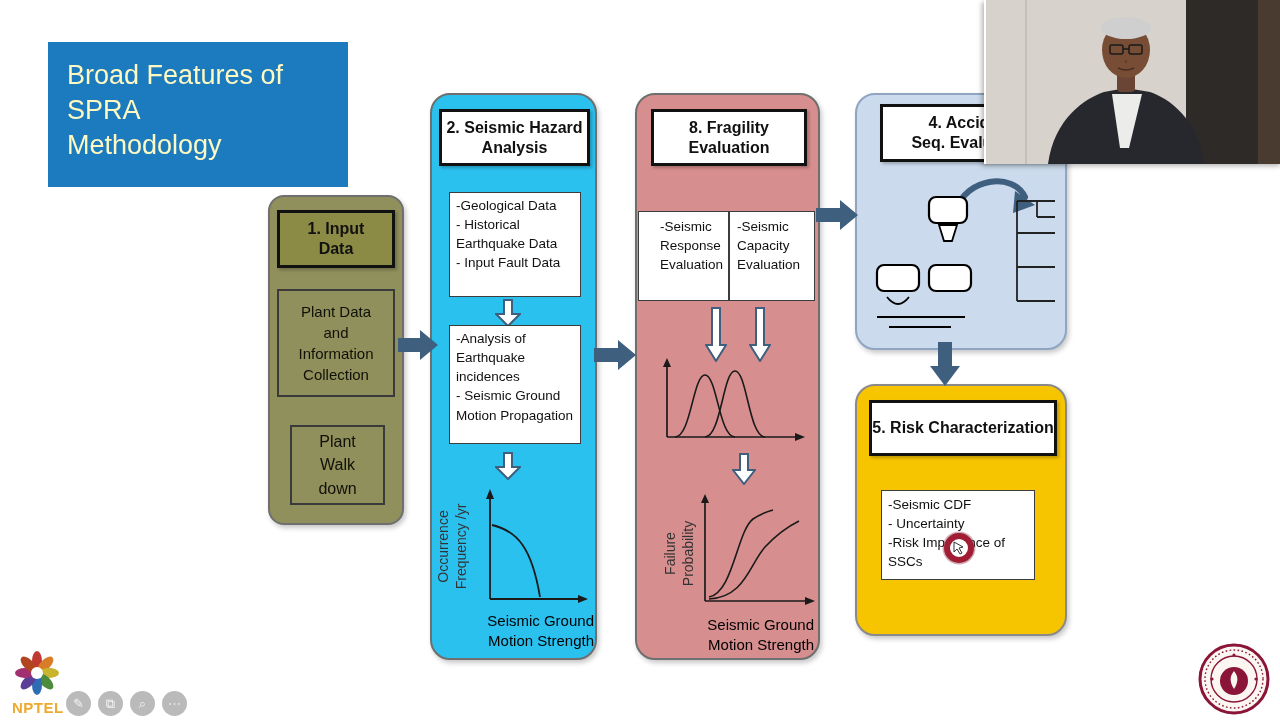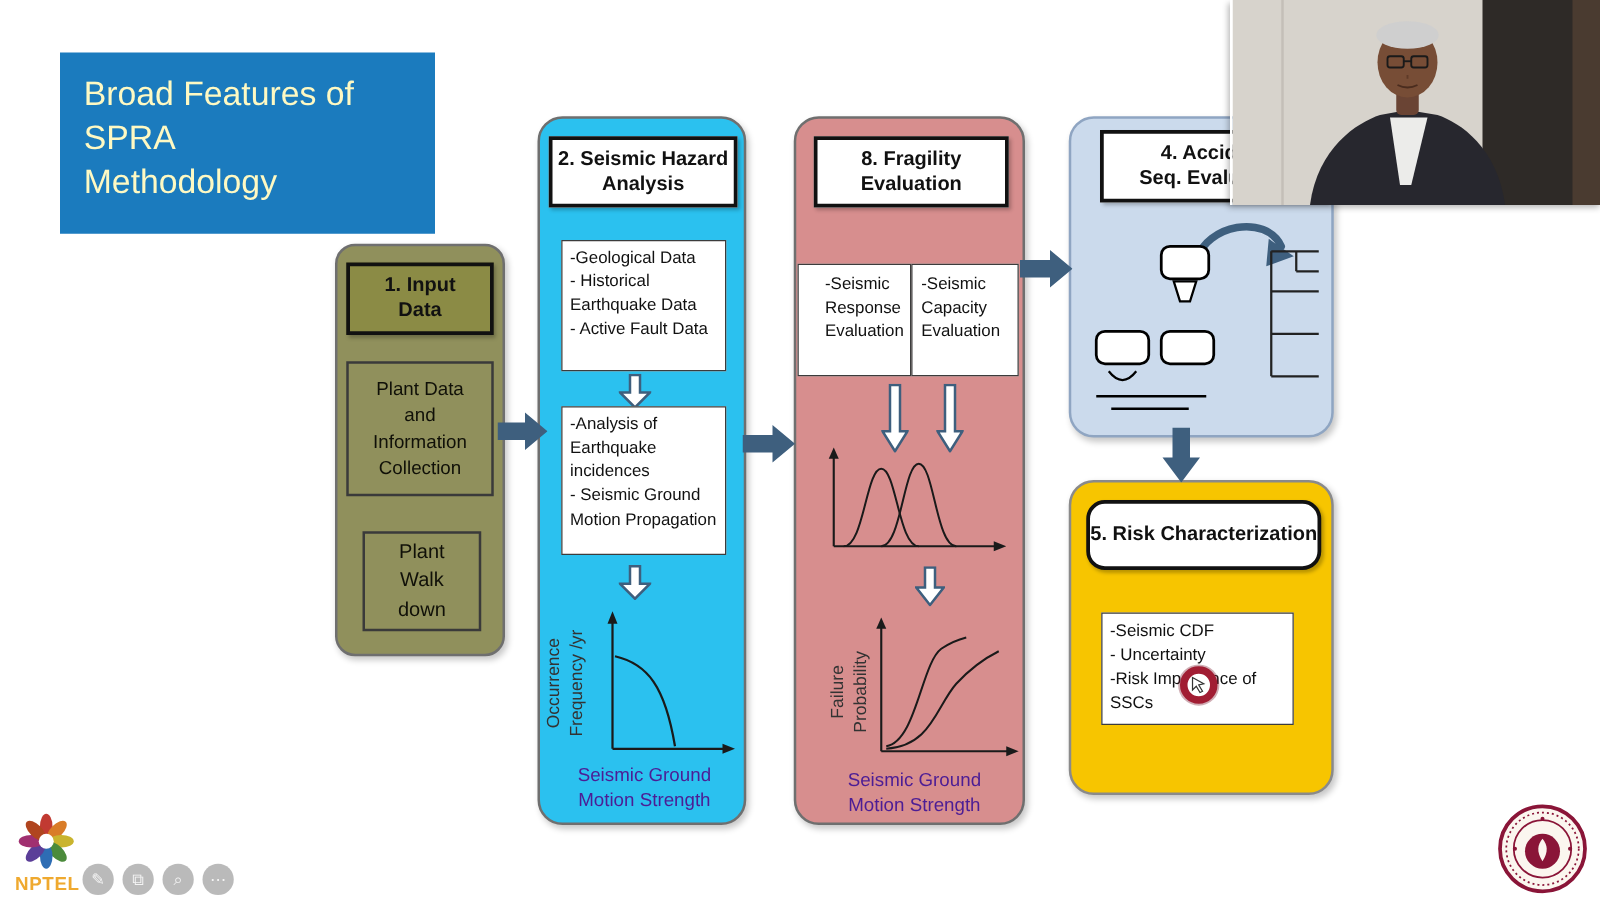--- a/index.html
+++ b/index.html
@@ -34,24 +34,24 @@
 
   .hdr-hazard{left:7px;top:14px;width:151px;height:57px;}
   .hz-box1{left:17px;top:97px;width:132px;height:105px;}
   .hz-box2{left:17px;top:230px;width:132px;height:119px;}
 
   .hdr-fragility{left:14px;top:14px;width:156px;height:57px;}
   .fr-box1{left:1px;top:116px;width:91px;height:90px;padding:5px 2px 4px 21px;}
   .fr-box2{left:92px;top:116px;width:86px;height:90px;padding:5px 2px 4px 7px;}
 
   .hdr-accident{left:23px;top:9px;width:182px;height:58px;}
-  .hdr-risk{left:12px;top:14px;width:188px;height:56px;border-radius:15px;}
+  .hdr-risk{left:12px;top:14px;width:188px;height:56px;}
   .rk-box1{left:24px;top:104px;width:154px;height:90px;padding:4px 6px;}
 
-  .axis-xlabel{position:absolute;text-align:center;font-size:15px;color:#4c1d95;line-height:1.35;white-space:pre-line;}
+  .axis-xlabel{position:absolute;text-align:right;font-size:15px;color:#000000;line-height:1.35;white-space:pre-line;}
   .axis-ylabel{position:absolute;transform:rotate(-90deg);font-size:14px;color:#333;text-align:center;
                line-height:1.25;white-space:pre-line;}
   .gsvg{position:absolute;}
 
   .flow-arrow{position:absolute;z-index:6;}
   .mini-arrow{position:absolute;}
 
   
   .laser{position:absolute;left:944px;top:533px;width:30px;height:30px;border-radius:50%;
          border:6px solid #A11D33;background:#fff;box-sizing:border-box;z-index:12;
@@ -79,21 +79,21 @@
   <div class="col col-input">
     <div class="whead hdr-input">1. Input Data</div>
     <div class="obox box-plant">Plant Data and Information Collection</div>
     <div class="obox box-walk">Plant Walk down</div>
   </div>
 
   <div class="col col-hazard">
     <div class="whead hdr-hazard">2. Seismic Hazard Analysis</div>
     <div class="wbox hz-box1">-Geological Data
 - Historical Earthquake Data
-- Active Fault Data</div>
+- Input Fault Data</div>
     <svg class="mini-arrow" style="left:63px;top:204px;" width="26" height="28" viewBox="0 0 26 28">
       <polygon points="9,1 17,1 17,15 25,15 13,27 1,15 9,15" fill="#ffffff" stroke="#3E5F7E" stroke-width="2"></polygon>
     </svg>
     <div class="wbox hz-box2">-Analysis of Earthquake incidences
 - Seismic Ground Motion Propagation</div>
     <svg class="mini-arrow" style="left:63px;top:357px;" width="26" height="28" viewBox="0 0 26 28">
       <polygon points="9,1 17,1 17,15 25,15 13,27 1,15 9,15" fill="#ffffff" stroke="#3E5F7E" stroke-width="2"></polygon>
     </svg>
     <div class="axis-ylabel" style="width:120px;left:-40px;top:434px;">Occurrence
 Frequency /yr</div>

